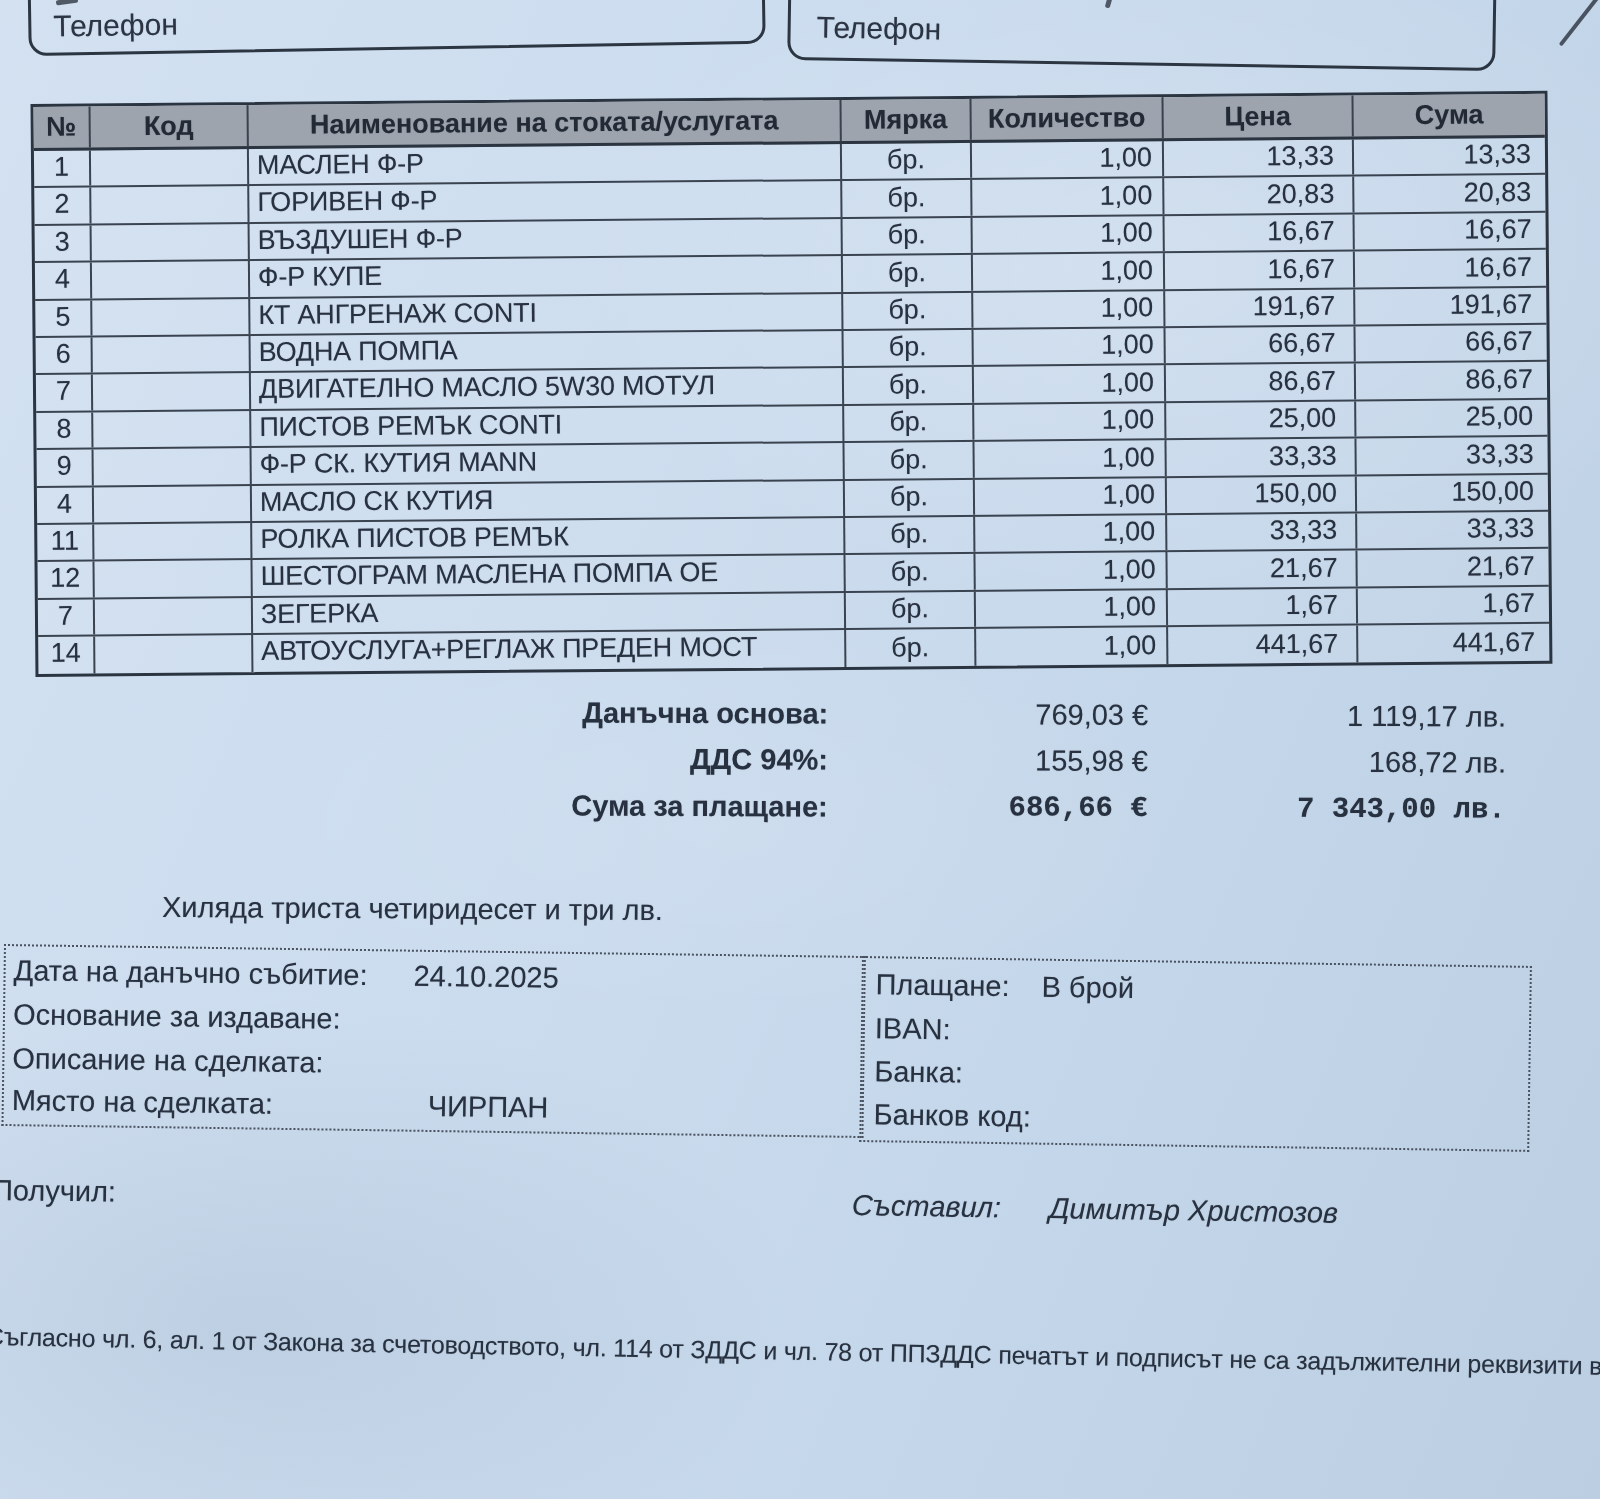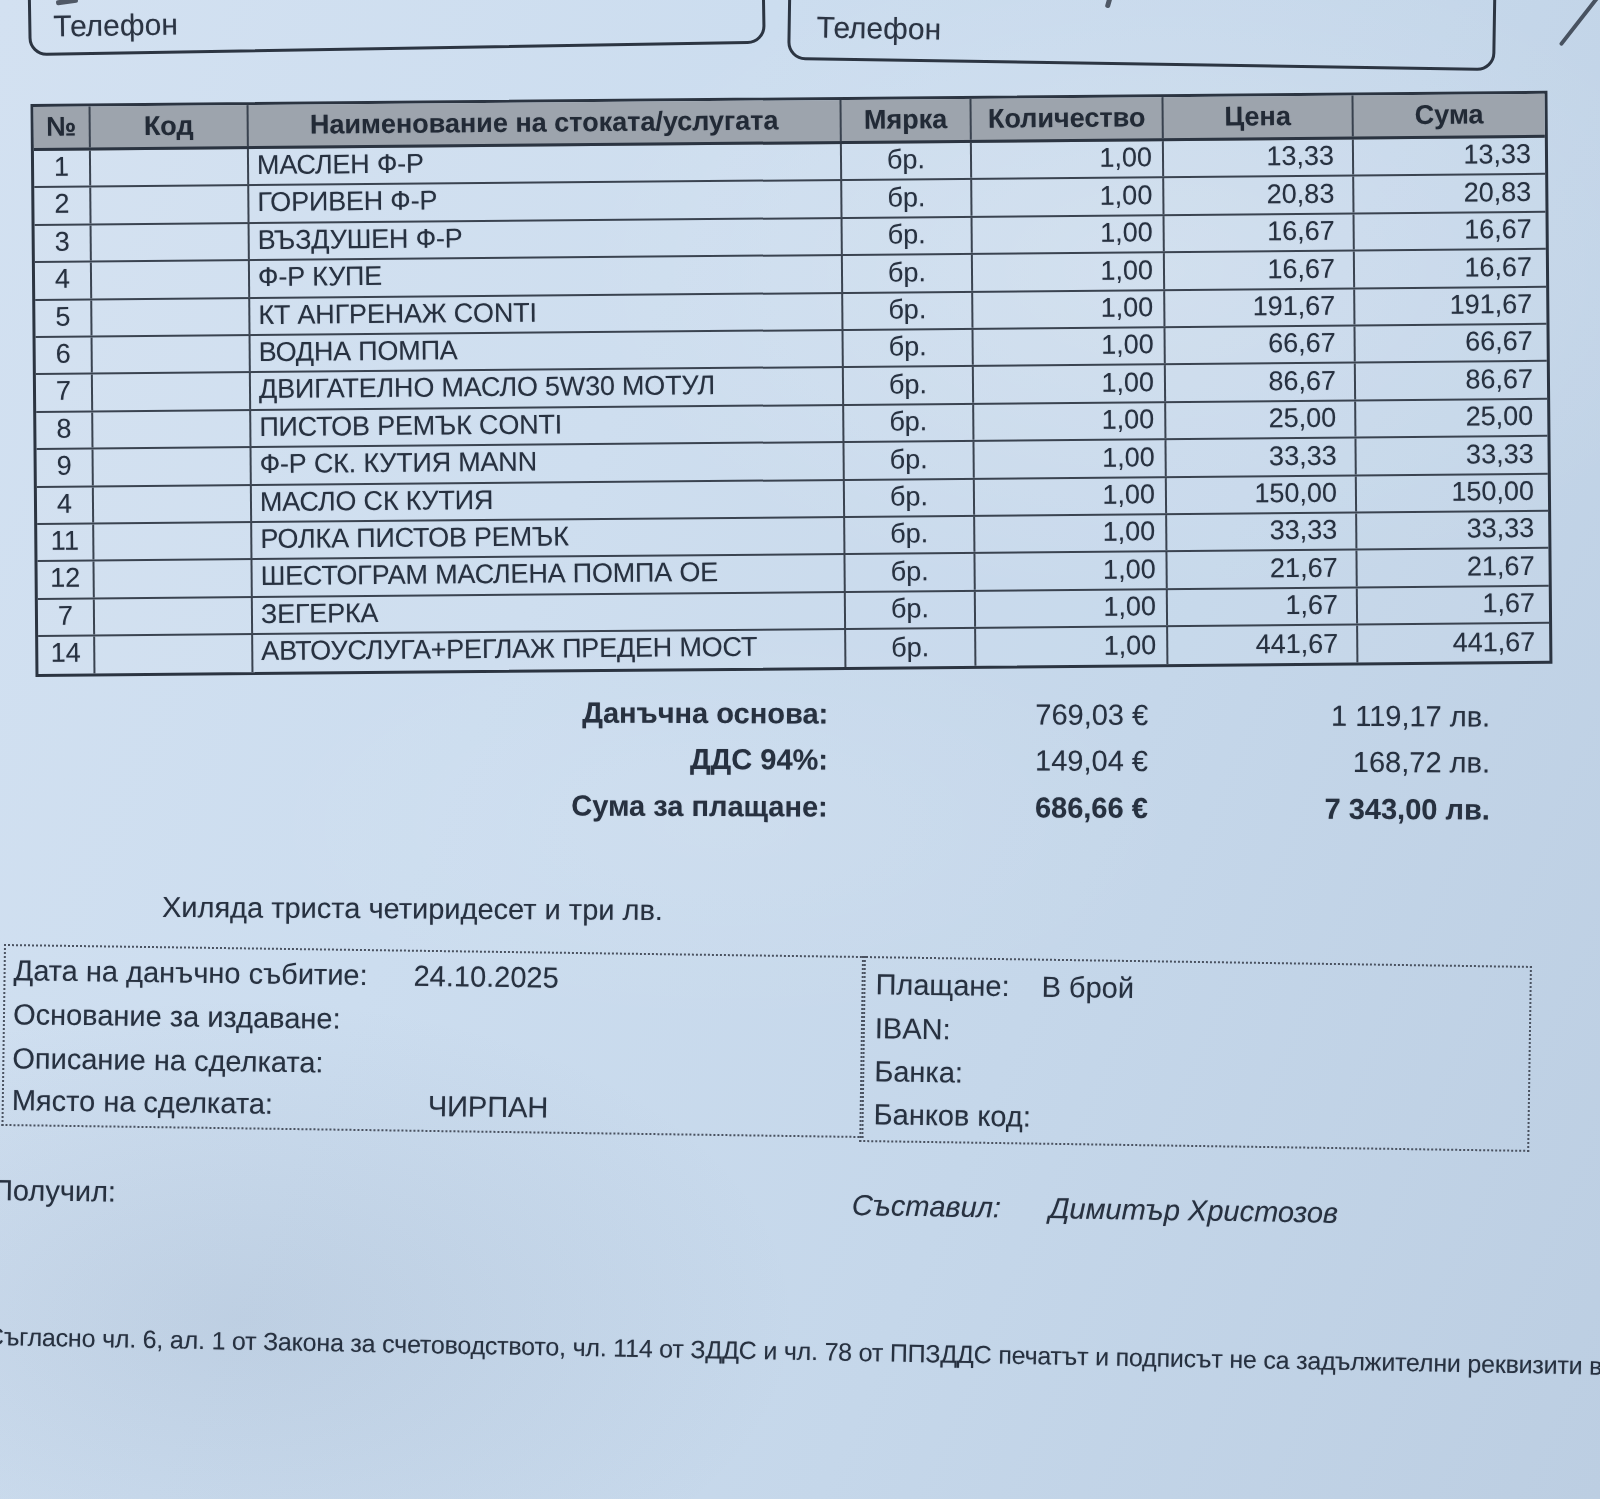--- a/index.html
+++ b/index.html
@@ -48,22 +48,22 @@
   .c-sum{justify-content:flex-end;align-items:flex-end;padding-bottom:3px;padding-right:14px;}
 
   
   .totals{position:absolute;left:0;top:688px;width:1520px;height:150px;transform:rotate(0.25deg);transform-origin:left center;}
   .trow{position:absolute;left:0;width:100%;height:42px;font-size:29px;}
   .trow:nth-child(1){top:6px;}
   .trow:nth-child(2){top:52px;}
   .trow:nth-child(3){top:99px;}
   .t-label{position:absolute;right:692px;font-weight:700;white-space:nowrap;}
   .t-eur{position:absolute;right:372px;white-space:nowrap;}
-  .t-bgn{position:absolute;right:30px;white-space:nowrap;}
-  .trow.bold .t-eur,.trow.bold .t-bgn{font-weight:700;}
+  .t-bgn{position:absolute;right:14px;white-space:nowrap;}
+  .trow.bold .t-eur,.trow.bold .t-bgn{font-weight:700;font-family:Liberation Mono, monospace;}
 
   
   .words{position:absolute;left:162px;top:891px;font-size:29px;transform:rotate(0.35deg);transform-origin:left center;}
 
   
   .dbox{position:absolute;border:2px dotted #4a5260;}
   .box-left{left:4px;top:944px;width:858px;height:178px;transform:rotate(0.8deg);transform-origin:left top;}
   .box-right{left:862px;top:956px;width:666px;height:182px;transform:rotate(0.85deg);transform-origin:left top;}
   .d-line{position:absolute;left:0;width:100%;height:40px;font-size:29px;}
   .d-label{position:absolute;left:8px;white-space:nowrap;}
@@ -247,21 +247,21 @@
   </div>
 
   <div class="totals">
       <div class="trow">
     <span class="t-label">Данъчна основа:</span>
     <span class="t-eur">769,03 €</span>
     <span class="t-bgn">1 119,17 лв.</span>
   </div>
       <div class="trow">
     <span class="t-label">ДДС 94%:</span>
-    <span class="t-eur">149,04 €</span>
+    <span class="t-eur">155,98 €</span>
     <span class="t-bgn">168,72 лв.</span>
   </div>
       <div class="trow bold">
     <span class="t-label">Сума за плащане:</span>
     <span class="t-eur">686,66 €</span>
     <span class="t-bgn">7 343,00 лв.</span>
   </div>
     </div>
 
   <div class="words">Хиляда триста четиридесет и три лв.</div>

